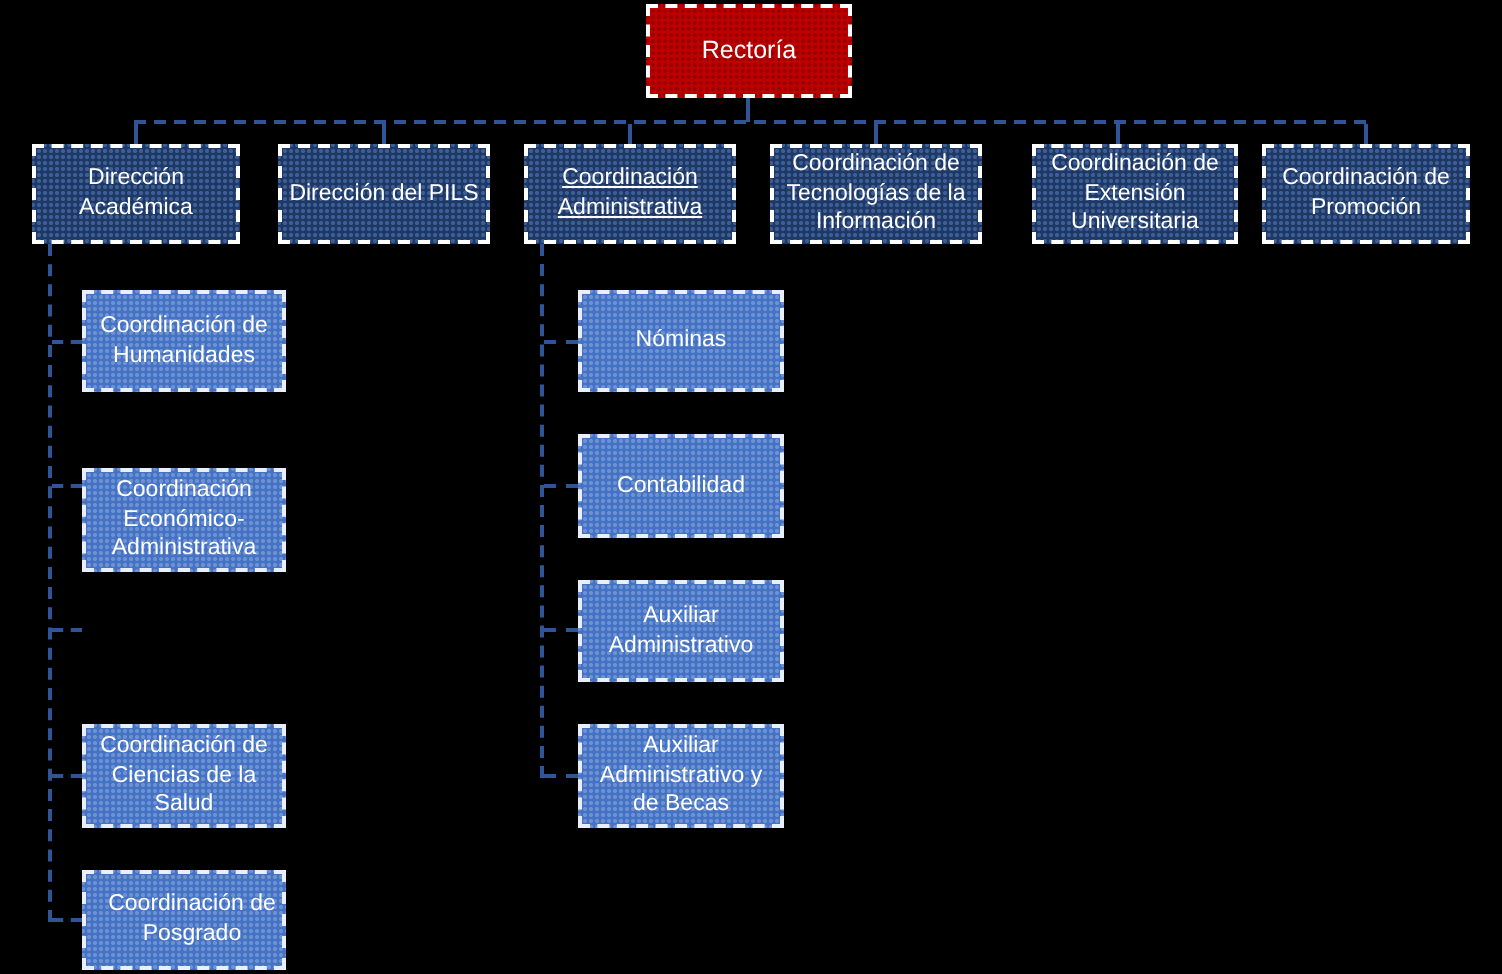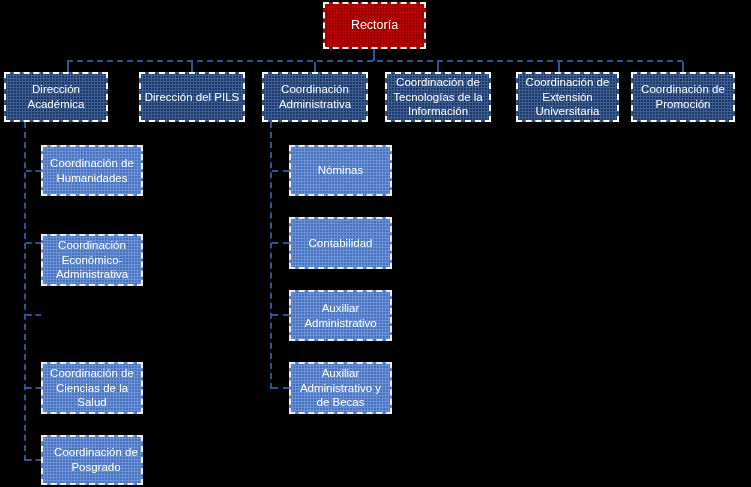--- a/index.html
+++ b/index.html
@@ -60,23 +60,23 @@
     width: 0;
     border-left: 2px dashed #2F5597;
   }
   .hline {
     position: absolute;
     height: 0;
     border-top: 2px dashed #2F5597;
   }
   
   .p-root { left: 323px; top: 2px;  width: 103px; height: 47px; }
-  .p-l2-0 { left: 4px;  top: 72px; width: 104px; height: 50px; }
+  .p-l2-0 { left: 16px;  top: 72px; width: 104px; height: 50px; }
   .p-l2-1 { left: 139px; top: 72px; width: 106px; height: 50px; }
-  .p-l2-2 { left: 262px; top: 72px; width: 106px; height: 50px; }
+  .p-l2-2 { left: 262px; top: 72px; width: 106px; height: 50px; text-decoration: underline; }
   .p-l2-3 { left: 385px; top: 72px; width: 106px; height: 50px; }
   .p-l2-4 { left: 516px; top: 72px; width: 103px; height: 50px; }
   .p-l2-5 { left: 631px; top: 72px; width: 104px; height: 50px; }
   
   .p-a-0 { left: 41px; top: 145px; width: 102px; height: 51px; }
   .p-a-1 { left: 41px; top: 234px; width: 102px; height: 52px; }
   .p-a-2 { left: 41px; top: 290px; width: 102px; height: 50px; }
   .p-a-3 { left: 41px; top: 362px; width: 102px; height: 52px; }
   .p-a-4 { left: 41px; top: 435px; width: 102px; height: 50px; padding-left: 10px; }
   

